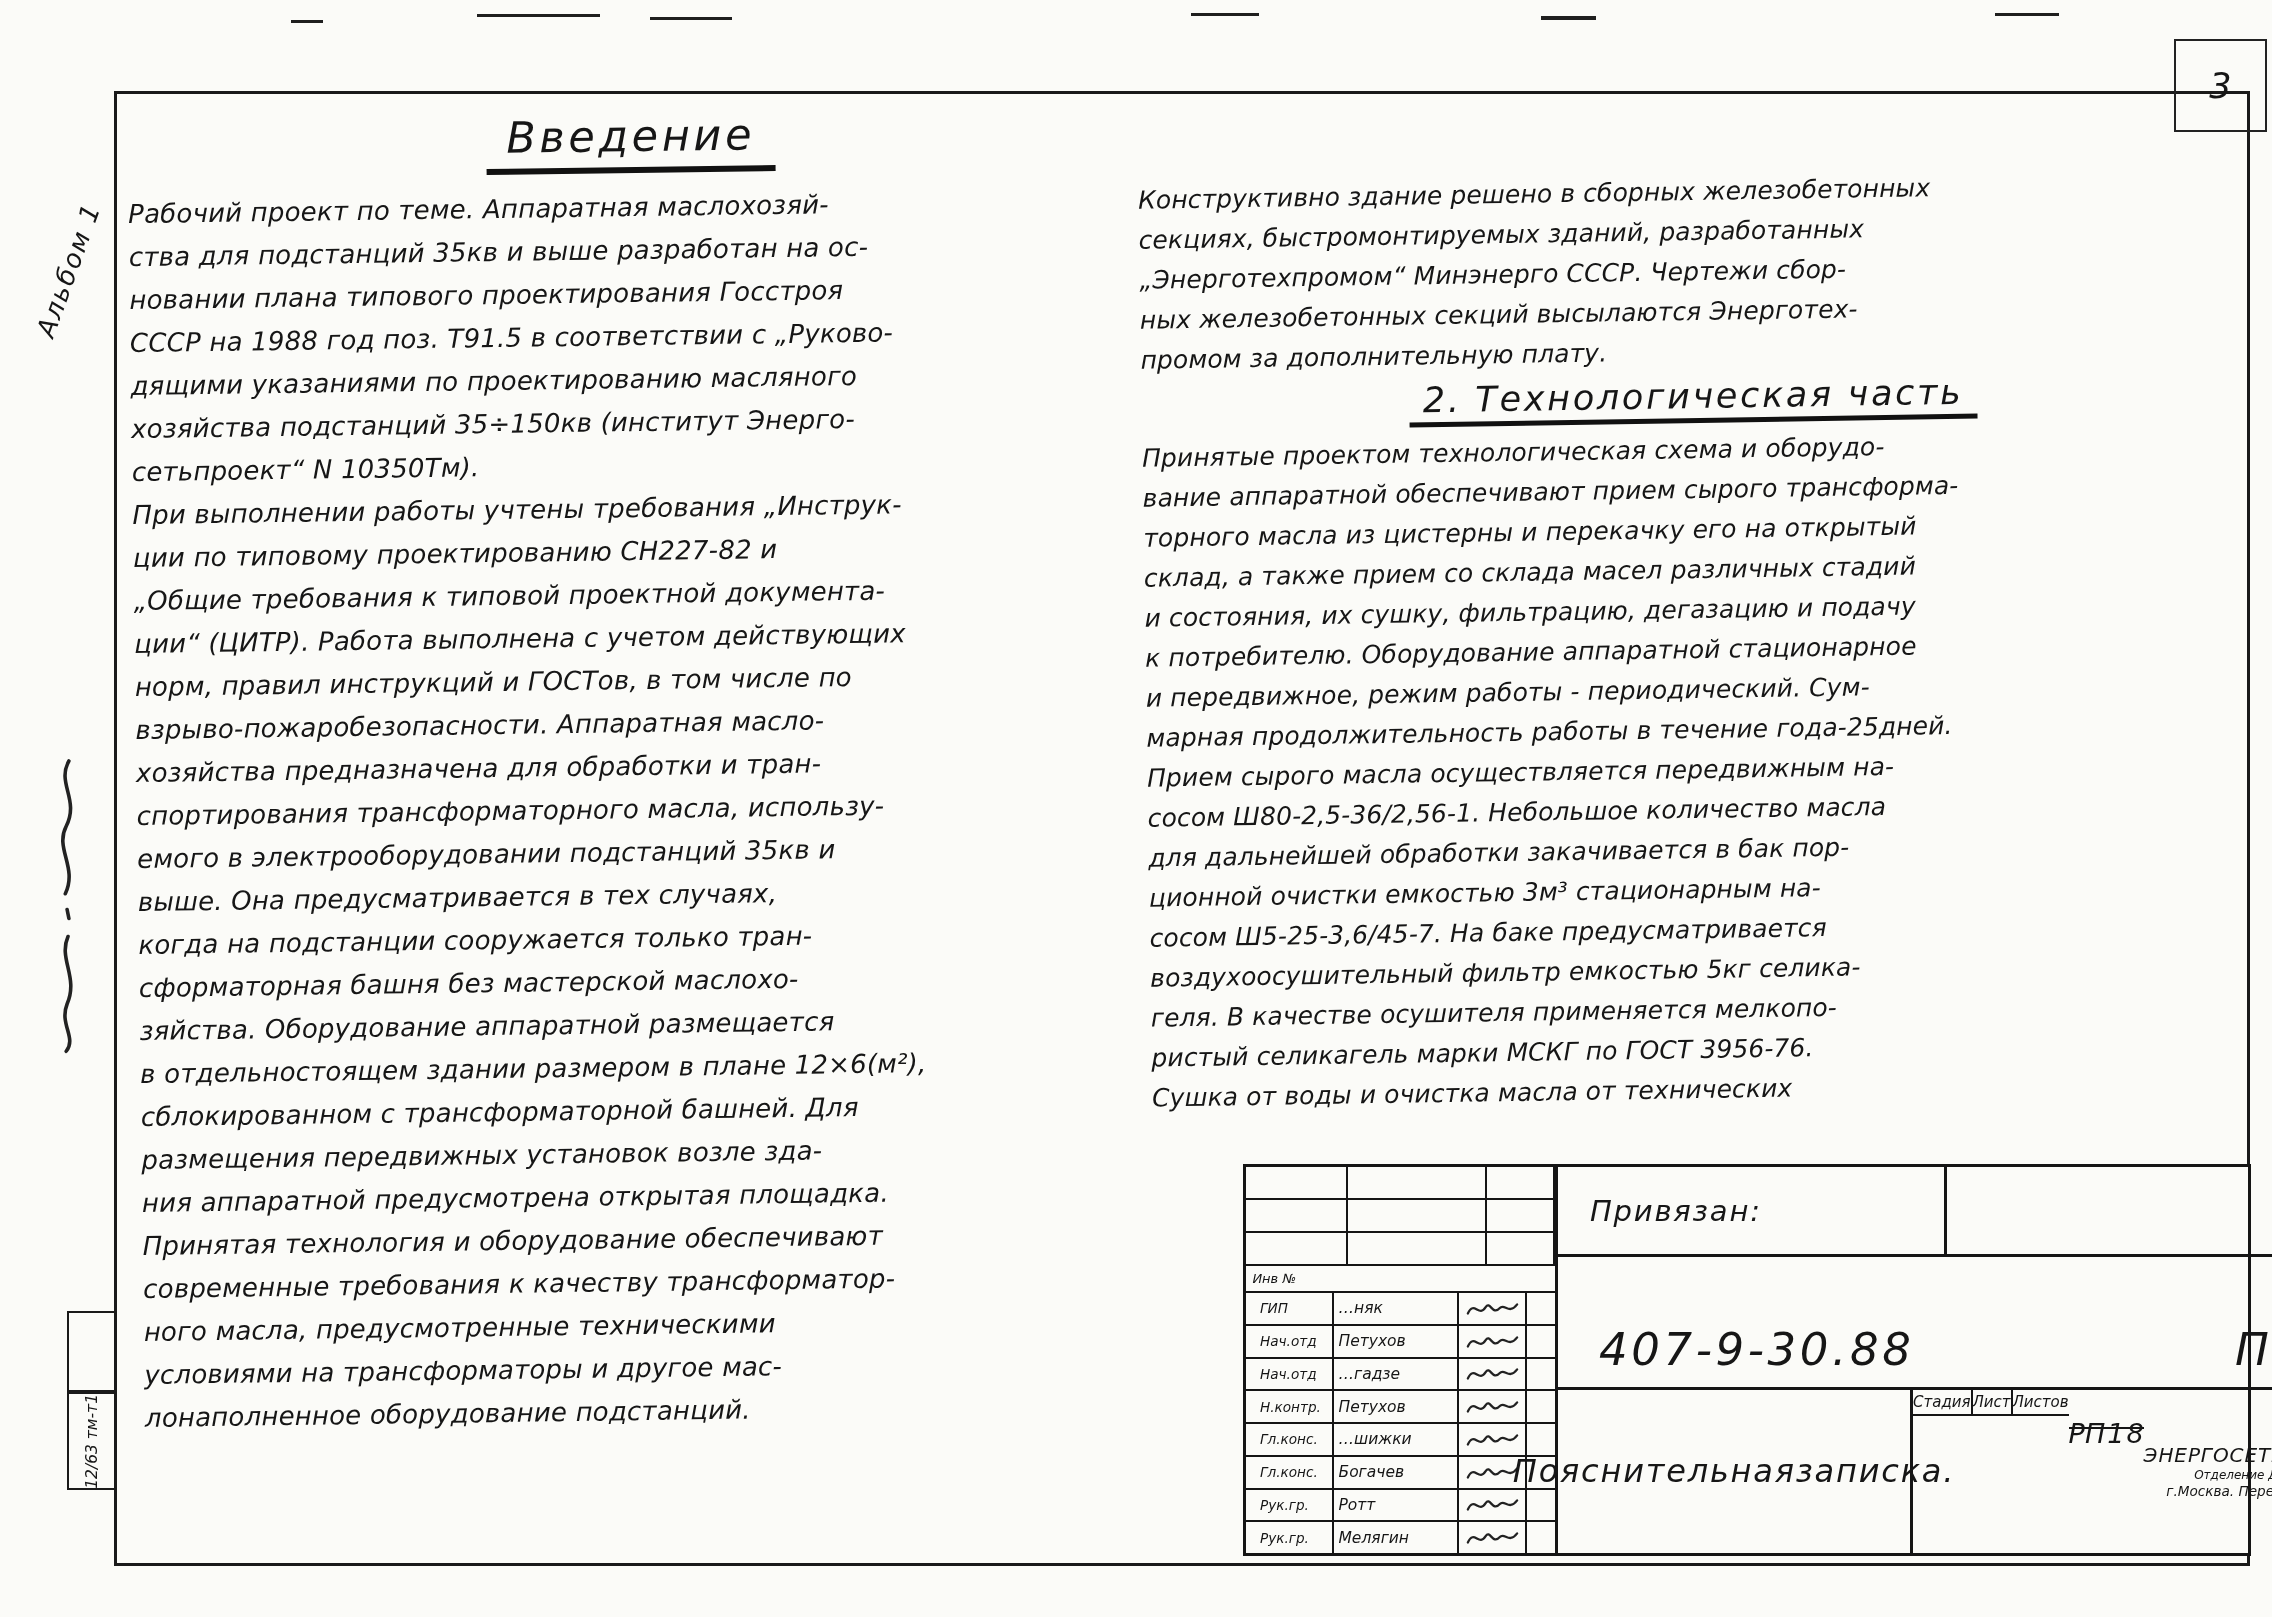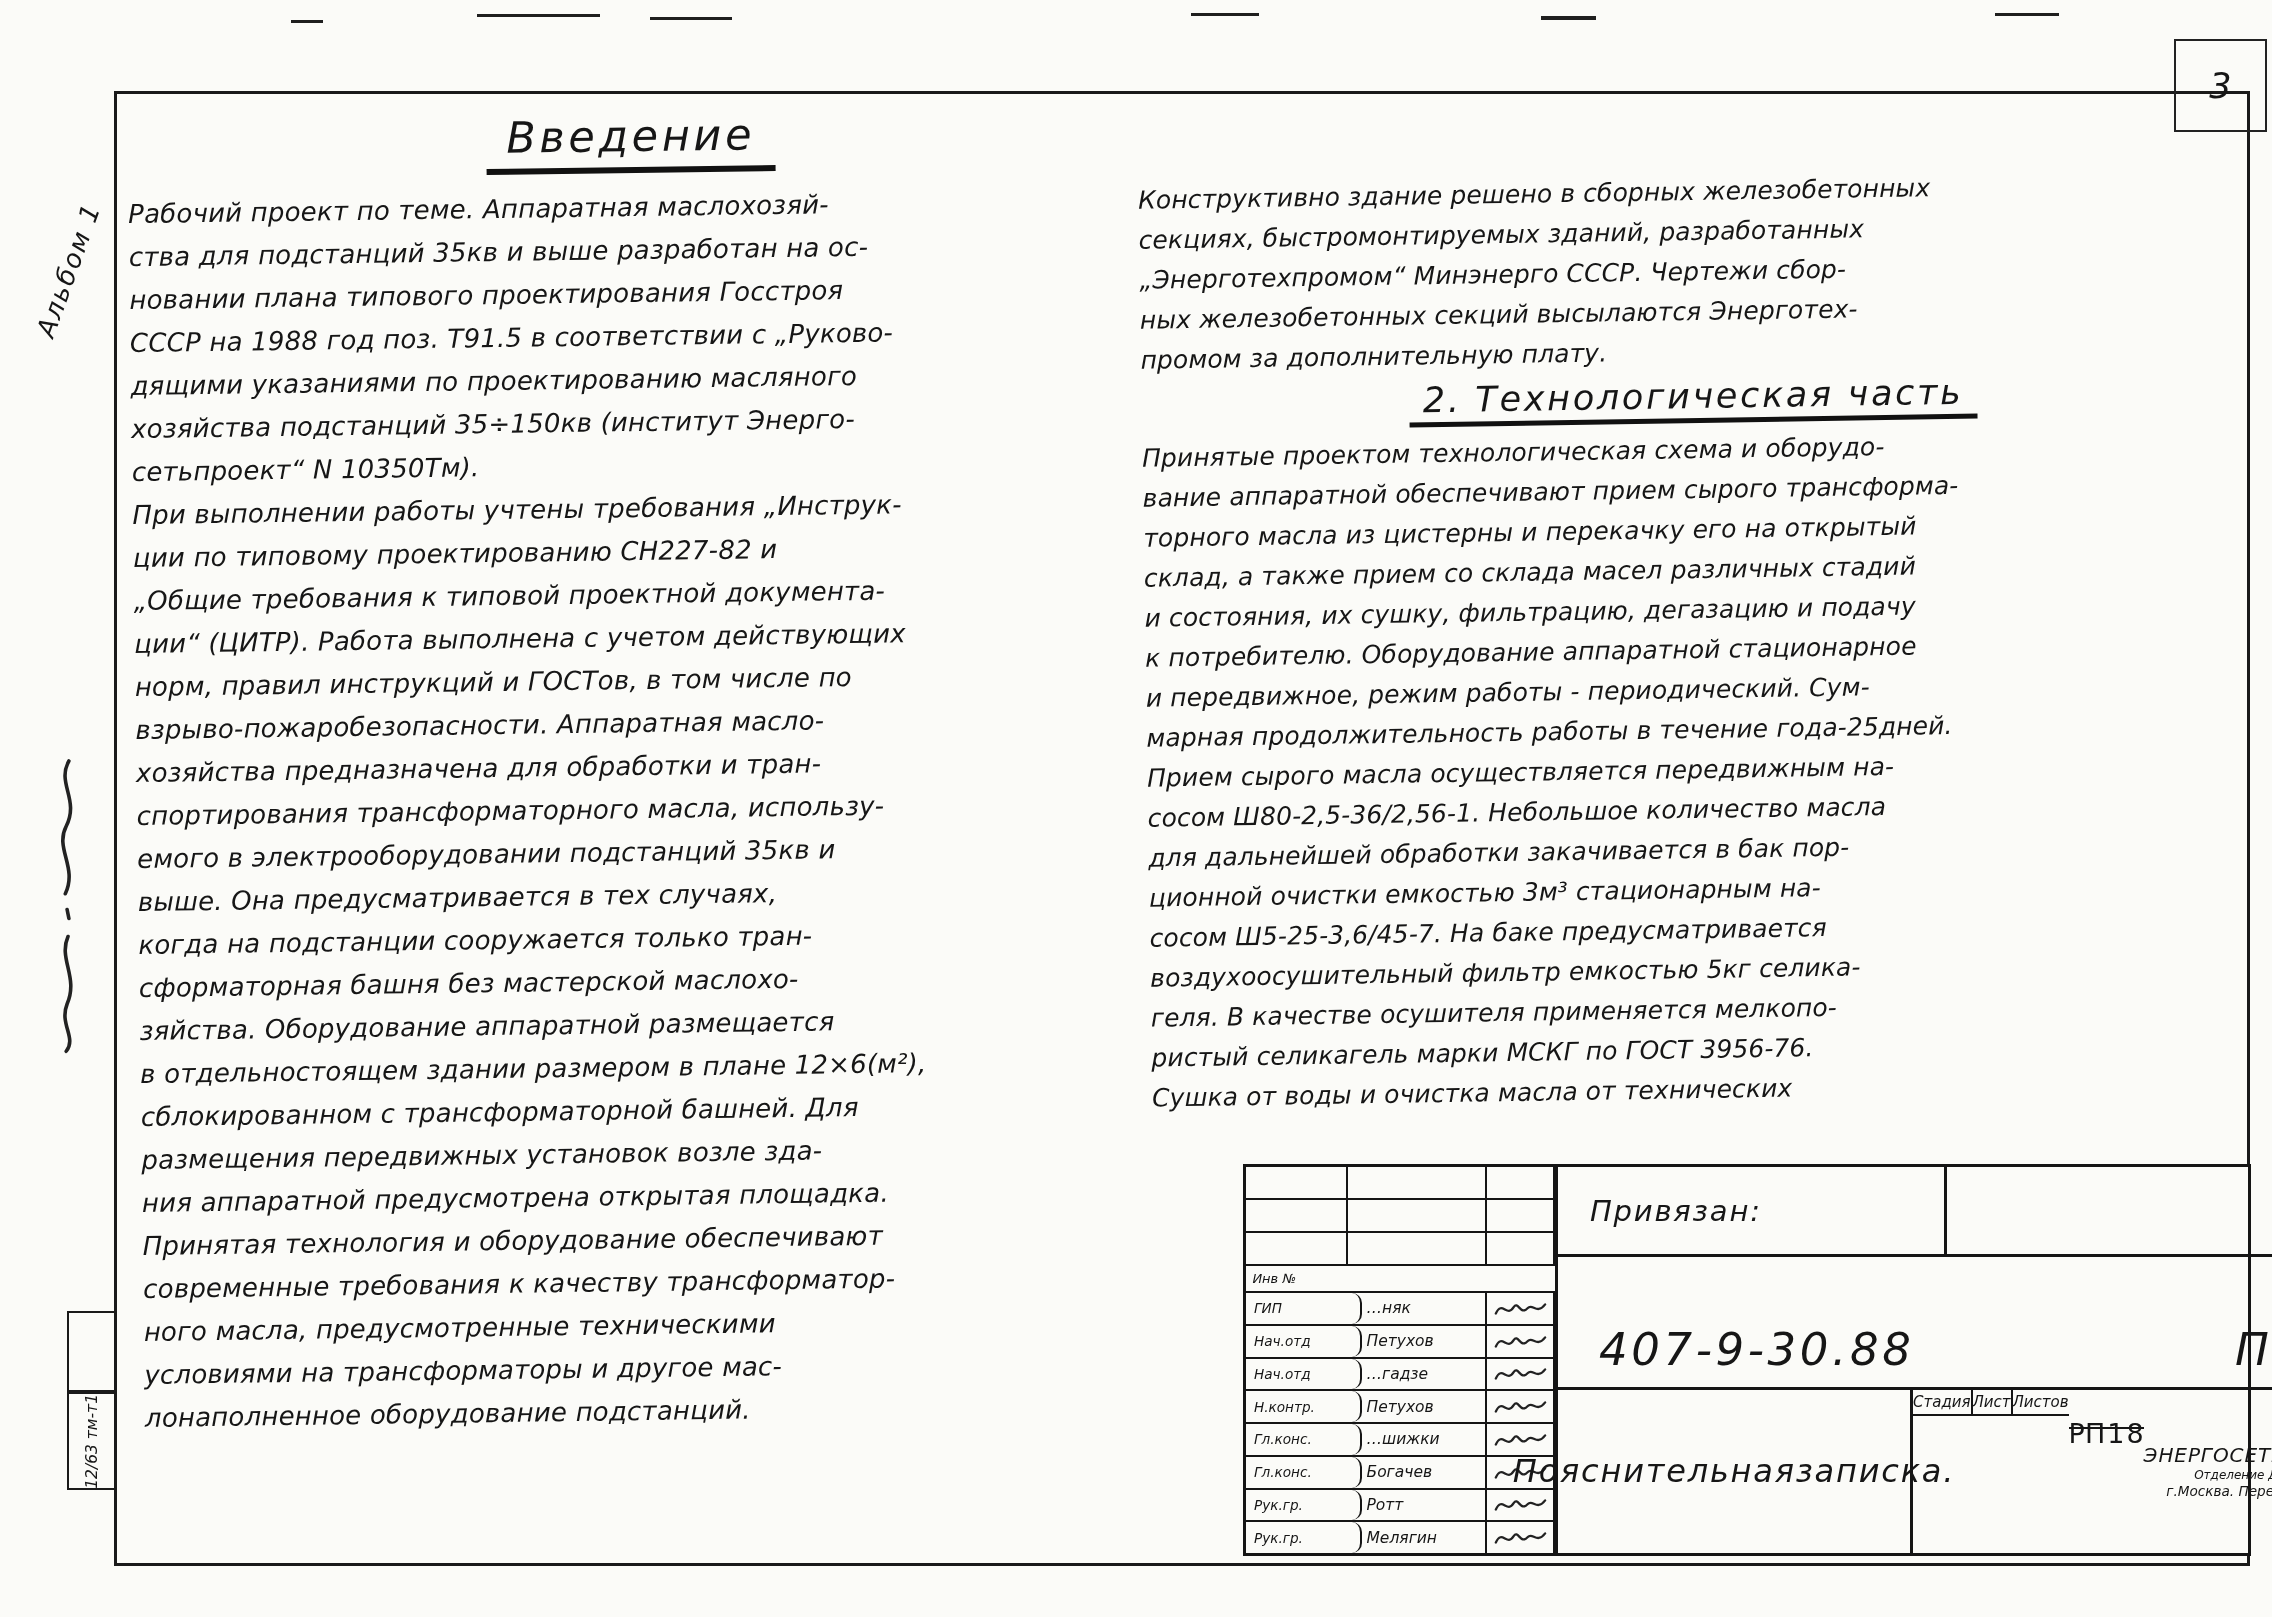--- a/index.html
+++ b/index.html
@@ -90,21 +90,21 @@
   .gc1 { width: 102px; } .gc2 { width: 139px; } .gc3 { width: 68px; } .gc4 { flex: 1; border-right: none; }
   .inv-row {
     height: 27px; border-bottom: 2.7px solid #151515;
     display: flex; align-items: center; padding-left: 6.4px;
     font-size: 13px; font-style: italic;
   }
   .sig-rows { flex: 1; display: flex; flex-direction: column; }
   .sig-row { flex: 1; display: flex; border-bottom: 2.3px solid #151515; }
   .sig-row:last-child { border-bottom: none; }
   .c { display: flex; align-items: center; height: 100%; border-right: 2.3px solid #151515; overflow: hidden; }
-  .c-role { width: 116px; padding-left: 8px; font-size: 13.6px; font-style: italic; border-radius: 10px; }
+  .c-role { width: 88px; padding-left: 14px; font-size: 13.6px; font-style: italic; }
   .c-name { width: 125px; padding-left: 4.5px; font-size: 15.5px; font-style: italic; }
   .c-sig  { width: 68px; justify-content: center; }
   .c-date { flex: 1; border-right: none; }
 
   .right-part { flex: 1; display: flex; flex-direction: column; }
   .r1 {
     height: 90px; border-bottom: 3.2px solid #151515; position: relative;
     display: flex; align-items: center; padding-left: 32px;
     font-size: 29px; font-style: italic; letter-spacing: 1.8px;
   }
@@ -126,21 +126,21 @@
   .hdr-cell {
     flex: 1; border-right: 2.3px solid #151515;
     display: flex; align-items: center; justify-content: center;
     font-size: 15px; font-style: italic;
   }
   .hdr-cell:last-child, .val-cell:last-child { border-right: none; }
   .val-row { display: flex; height: 39px; border-bottom: 2.7px solid #151515; }
   .val-cell {
     flex: 1; border-right: 2.3px solid #151515;
     display: flex; align-items: center; justify-content: center;
-    font-size: 27px;  margin-top: 43px;
+    font-size: 27px; font-style: italic; margin-top: 43px;
   }
   .org-cell {
     flex: 1; display: flex; flex-direction: column;
     align-items: center; justify-content: center;
     font-style: italic; line-height: 1.3; text-align: center;
   }
   .org1 { font-size: 20px; letter-spacing: 0.9px; }
   .org2 { font-size: 12px; }
   .org3 { font-size: 13.6px; }
 </style>

